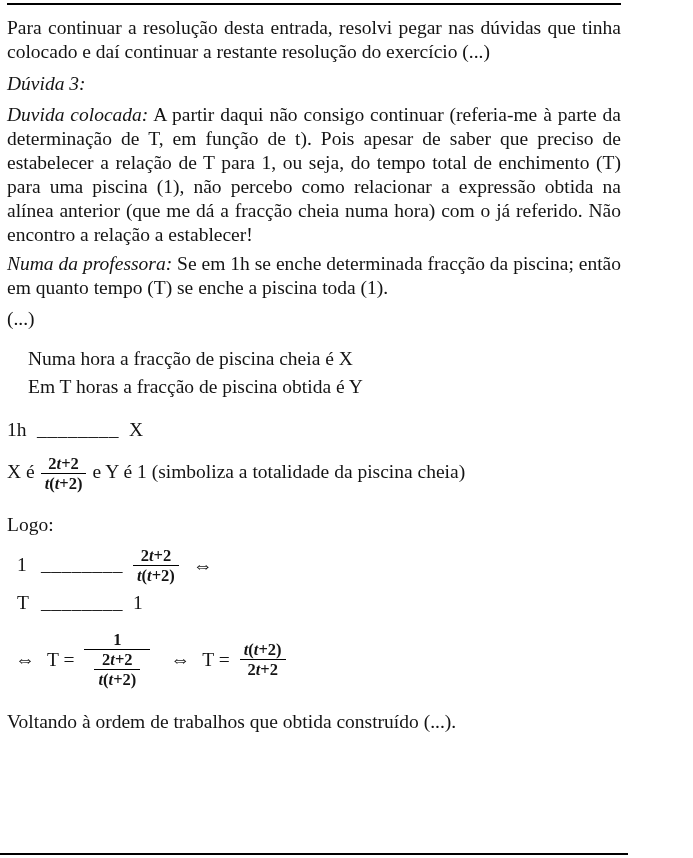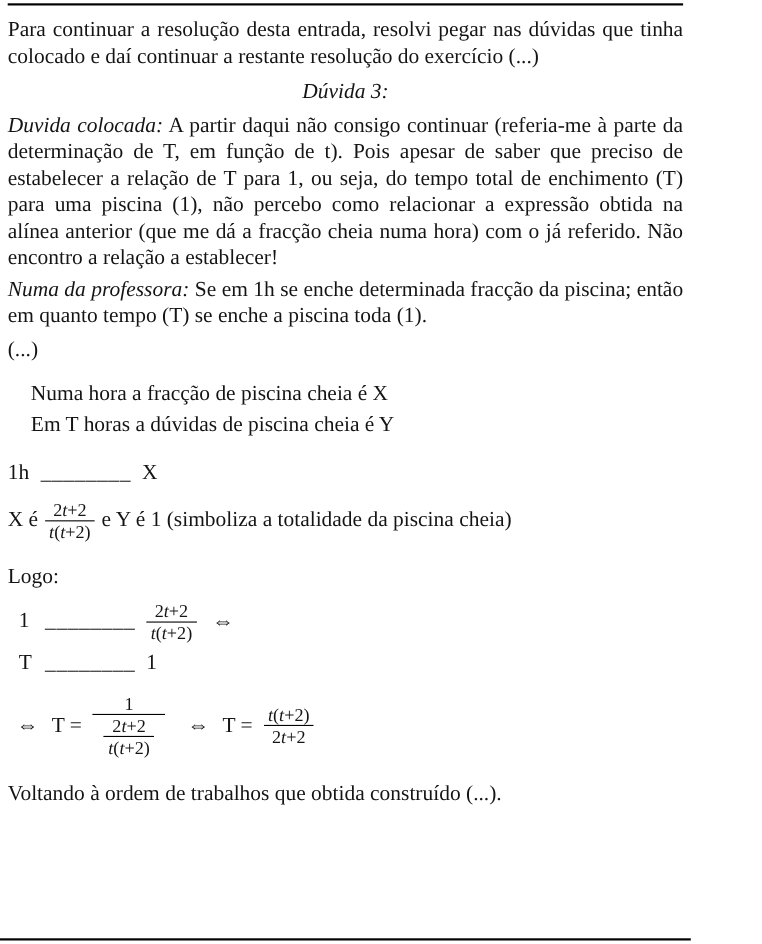--- a/index.html
+++ b/index.html
@@ -19,21 +19,21 @@
   .rule {
     border: 0;
     border-top: 2.5px solid #000;
     width: 100%;
   }
   .rule-top { margin-top: 3px; }
   .rule-bottom { position: absolute; left: 0; bottom: 3px; width: 693px; }
 
   p, .block { font-size: 19.5px; line-height: 24px; }
   .just { text-align: justify; }
-  .it { font-style: italic; text-align: center; }
+  .it { font-style: italic; }
   i { font-style: italic; }
 
   .p-intro     { margin-top: 11px; }
   .p-heading   { margin-top: 8px; }
   .p-doubt     { margin-top: 7px; }
   .p-help      { margin-top: 5px; }
   .p-takeaway  { margin-top: 6px; }
   .p-ellipsis  { margin-top: 7px; }
   .statements  { margin-top: 14px; line-height: 28px; margin-left: 21px; }
   .simple-prop { margin-top: 13px; line-height: 32px; font-family: Liberation Serif, serif; }
@@ -45,21 +45,21 @@
   .p-closing   { margin-top: 21px; }
 
   
   .frac {
     display: inline-block;
     vertical-align: middle;
     text-align: center;
     font-size: 16.5px;
     line-height: 19px;
   }
-  .frac .num, .frac .den { display: block; padding: 0 4px; }
+  .frac .num, .frac .den { display: block; padding: 0 4px; font-weight: bold; }
   .frac .den { border-top: 1.5px solid #000; }
   .frac .den .frac { vertical-align: baseline; }
 
   .x-def .frac, .logo-prop .frac, .equation .frac { margin: 0 6px; }
 
   .prop-left { display: inline-block; min-width: 30px; }
   .logo-prop .prop-left { min-width: 24px; }
   .dashes { letter-spacing: 0.5px; }
   .prop-right { margin-left: 10px; }
   .logo-row { line-height: 30px; }
@@ -85,21 +85,21 @@
 
   <p class="just p-doubt"><i>Duvida colocada:</i> <span>A partir daqui não consigo continuar (referia-me à parte da determinação de T, em função de t). Pois apesar de saber que preciso de estabelecer a relação de T para 1, ou seja, do tempo total de enchimento (T) para uma piscina (1), não percebo como relacionar a expressão obtida na alínea anterior (que me dá a fracção cheia numa hora) com o já referido. Não encontro a relação a establecer!</span></p>
 
   <p class="just p-help"><i>Numa da professora:</i> <span>Se em 1h se enche determinada fracção da piscina; então em quanto tempo (T) se enche a piscina toda (1).</span></p>
 
 
   <p class="p-ellipsis">(...)</p>
 
   <div class="block statements">
     <div>Numa hora a fracção de piscina cheia é X</div>
-    <div>Em T horas a dúvidas de piscina cheia é Y</div>
+    <div>Em T horas a fracção de piscina obtida é Y</div>
   </div>
 
   <div class="block simple-prop">
     <div><span class="prop-left">1h</span><span class="dashes">________</span><span class="prop-right">X</span></div>
   </div>
 
 
   <div class="block x-def">
     <span>X é</span><span class="frac"><span class="num">2<i>t</i>+2</span><span class="den"><i>t</i>(<i>t</i>+2)</span></span><span>e Y é 1 (simboliza a totalidade da piscina cheia)</span>
   </div>

